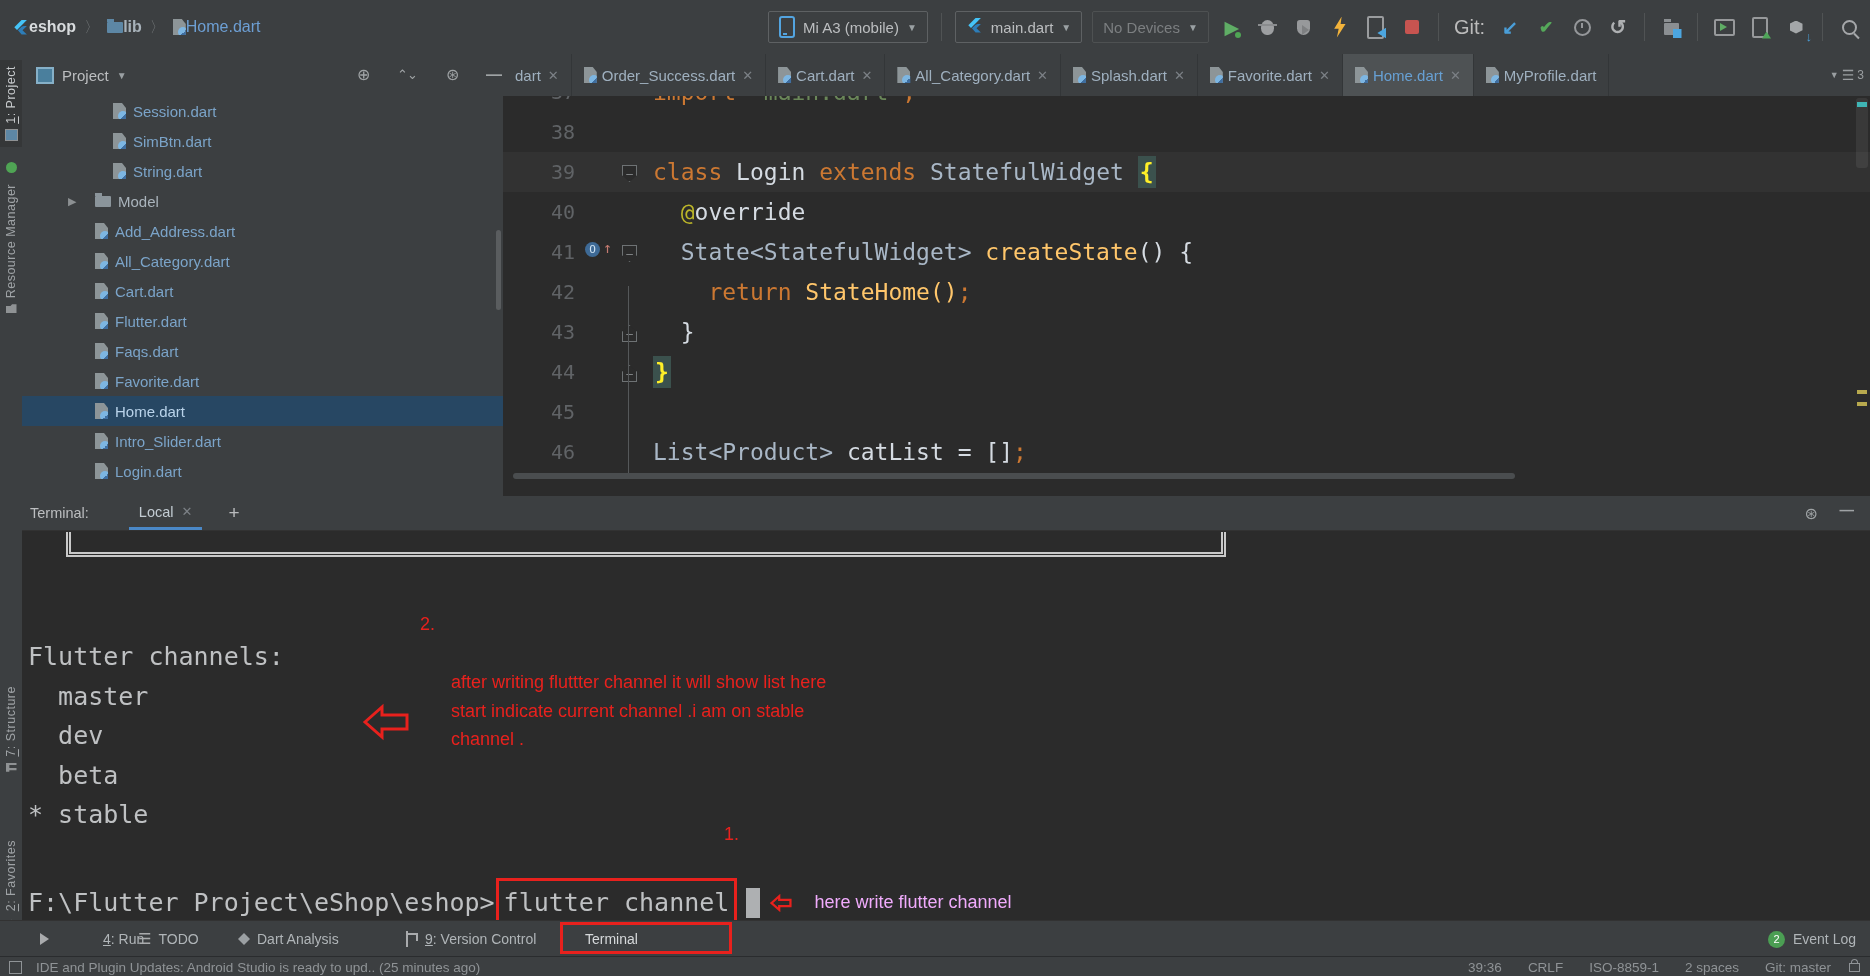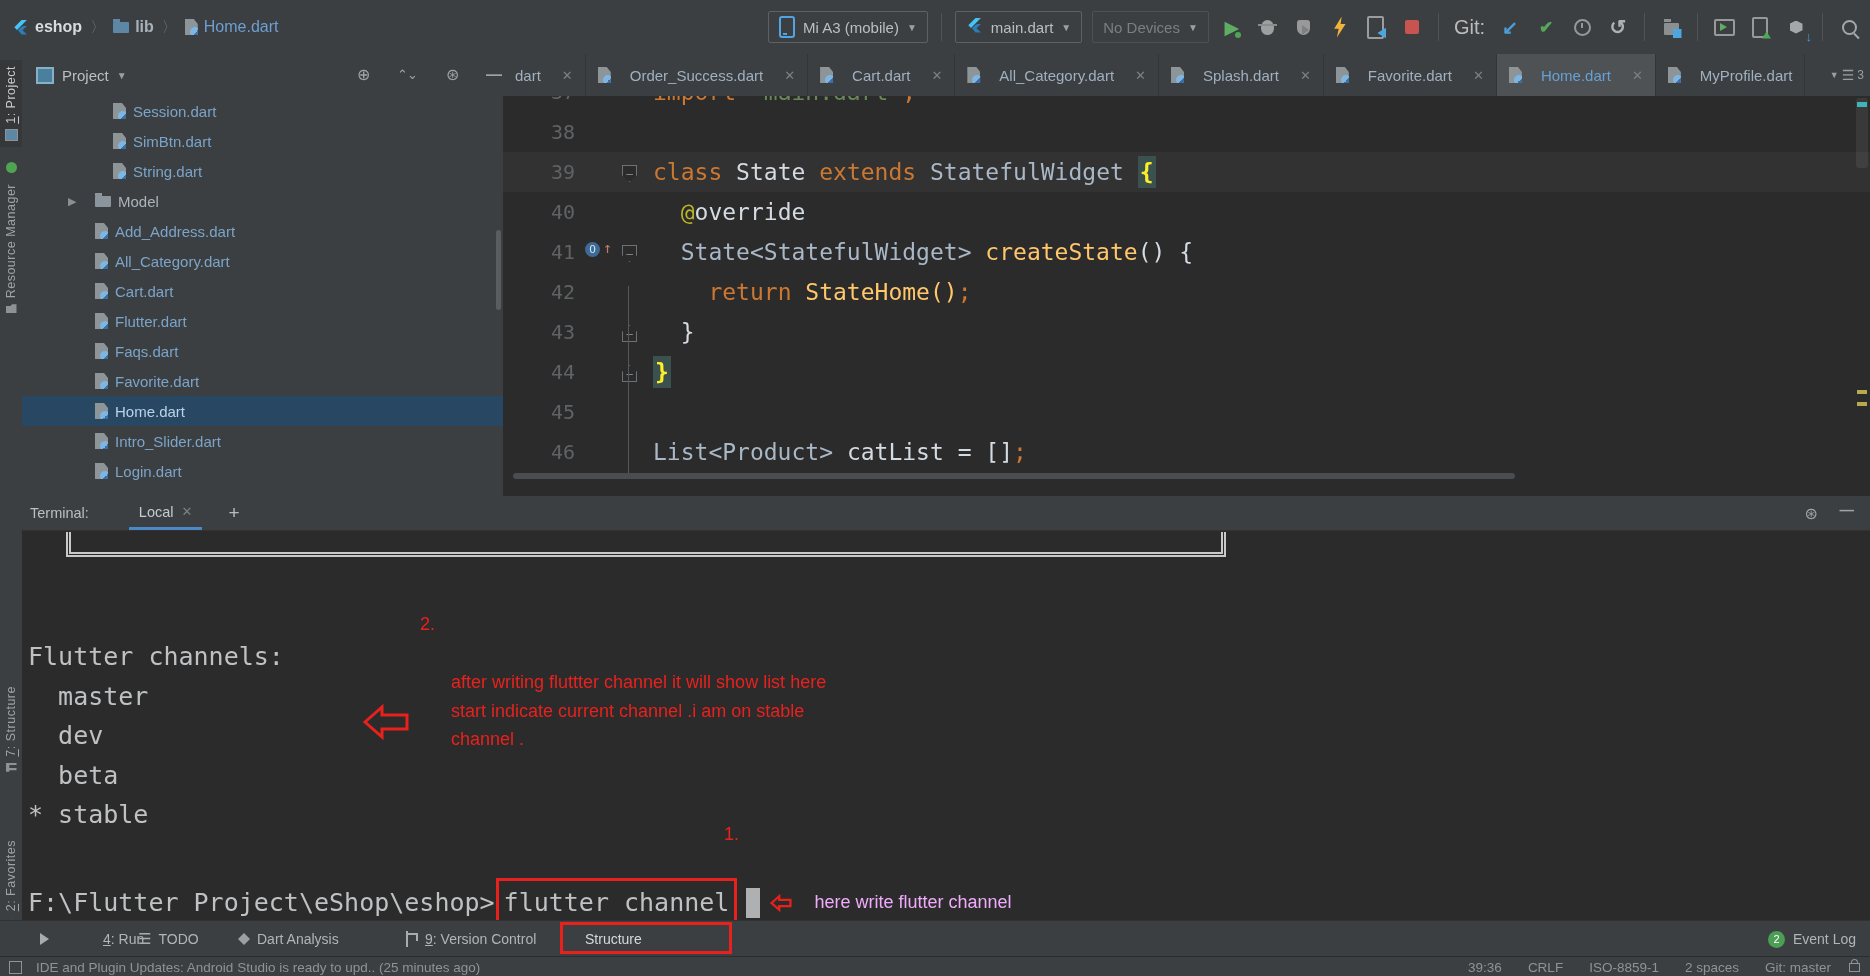--- a/index.html
+++ b/index.html
@@ -4,21 +4,21 @@
 <style>
   html,body{margin:0;padding:0;background:#1e1e1e;}
   #app{position:relative;width:1870px;height:976px;background:#2b2b2b;overflow:hidden;
        font-family:"Liberation Sans",sans-serif;color:#bbbbbb;-webkit-font-smoothing:antialiased;}
   u{text-decoration:underline;}
 
   
   .toolbar{position:absolute;left:0;top:0;width:1870px;height:54px;background:#3c3f41;
            border-bottom:1px solid #2c2e30;display:flex;align-items:center;}
   .breadcrumb{display:flex;align-items:center;gap:6px;padding-left:12px;font-size:16px;}
-  .bc-item{display:flex;align-items:center;gap:6px;cursor:default;}
+  .bc-item{display:flex;align-items:center;cursor:default;}
   .bc-sep{color:#6f7375;font-size:15px;margin:0 2px;}
   .bc-eshop{color:#d8dbdd;font-weight:bold;}
   .bc-lib{color:#a8b2ba;font-weight:bold;}
   .bc-file{color:#6d9fd4;}
   .toolbar-right{position:absolute;right:8px;top:0;height:54px;display:flex;align-items:center;gap:10px;}
   .combo{display:flex;align-items:center;gap:8px;height:30px;padding:0 10px;border:1px solid #5e6163;
          border-radius:2px;font-size:15px;color:#bcbec0;cursor:pointer;}
   .combo.dim{color:#7c7f81;border-color:#4e5152;}
   .combo .arrow{font-size:10px;color:#9aa0a3;}
   .tb-sep{width:1px;height:28px;background:#505354;margin:0 3px;}
@@ -96,21 +96,21 @@
   .dart-ic:after{content:'';position:absolute;right:-2px;bottom:-2px;width:10px;height:10px;border-radius:50%;
       background:linear-gradient(135deg,#7db6e2 0 55%,#3f6ea0 55% 100%);}
   .folder-ic{width:16px;height:11px;background:#5d87a5;border-radius:1px;position:relative;flex:0 0 16px;}
   .folder-ic:before{content:'';position:absolute;left:0;top:-3px;width:7px;height:3px;background:#5d87a5;}
   .folder-ic.gray{background:#8b959b;}
   .folder-ic.gray:before{background:#8b959b;}
   .tree-scroll{position:absolute;right:2px;top:176px;width:5px;height:80px;background:#5a5d5f;border-radius:3px;}
 
   
   .tabbar{position:absolute;left:503px;top:54px;width:1367px;height:42px;background:#3c3f41;display:flex;align-items:stretch;}
-  .tab{display:flex;align-items:center;gap:19px;padding:0 12px;border-right:1px solid #333638;
+  .tab{display:flex;align-items:center;gap:5px;padding:0 12px;border-right:1px solid #333638;
        font-size:15px;color:#9fb0bf;cursor:pointer;white-space:nowrap;}
   .tab .close{color:#7c8186;font-size:13px;margin-left:2px;}
   .tab.active{background:#4e5254;color:#67a0d4;}
   .tabs-more{position:absolute;right:6px;top:0;height:42px;display:flex;align-items:center;gap:3px;color:#9a9ea1;font-size:12px;cursor:pointer;}
   .tabs-more .bars{font-size:14px;}
 
   
   .editor{position:absolute;left:503px;top:96px;width:1367px;height:400px;background:#2b2b2b;overflow:hidden;
           font-family:"DejaVu Sans Mono","Liberation Mono",monospace;}
   .caret-line{position:absolute;left:0;top:56px;width:100%;height:40px;background:#323232;}
@@ -428,21 +428,21 @@
           <span class="line-num">37</span>
           <span class="code-text"><span class="c-kw">import </span><span class="c-str">'main.dart'</span><span class="c-kw">;</span></span>
         </div>
         <div class="code-row" style="top: 16px;">
           <span class="line-num">38</span>
           <span class="code-text"></span>
         </div>
         <div class="code-row" style="top: 56px;">
           <span class="line-num">39</span>
           <span class="fold fold-open">–</span>
-          <span class="code-text"><span class="c-kw">class </span><span class="c-white">State </span><span class="c-kw">extends </span><span class="c-type">StatefulWidget </span><span class="c-brhl">{</span></span>
+          <span class="code-text"><span class="c-kw">class </span><span class="c-white">Login </span><span class="c-kw">extends </span><span class="c-type">StatefulWidget </span><span class="c-brhl">{</span></span>
         </div>
         <div class="code-row" style="top: 96px;">
           <span class="line-num">40</span>
           <span class="code-text"><span class="c-plain">  </span><span class="c-anno">@</span><span class="c-white">override</span></span>
         </div>
         <div class="code-row" style="top: 136px;">
           <span class="line-num">41</span>
           <span class="ov-icon">O</span>
           <span class="ov-up">↑</span>
           <span class="fold fold-open">–</span>
@@ -541,21 +541,21 @@
       <div class="sb-item sb-dart">
         <span class="sb-ic-dart"></span>
         <span>Dart Analysis</span>
       </div>
       <div class="sb-item sb-vc">
         <span class="sb-ic-vc"></span>
         <span><u>9</u>: Version Control</span>
       </div>
       <div class="sb-item sb-term">
         <span class="sb-ic-terminal"></span>
-        <span>Structure</span>
+        <span>Terminal</span>
       </div>
     </footer>
 
   <div class="statusline">
     <span class="sl-ic"></span>
     <span>IDE and Plugin Updates: Android Studio is ready to upd.. (25 minutes ago)</span>
     <span class="sl-right" id="sl-right">
         <span>39:36</span>
         <span>CRLF</span>
         <span>ISO-8859-1</span>

